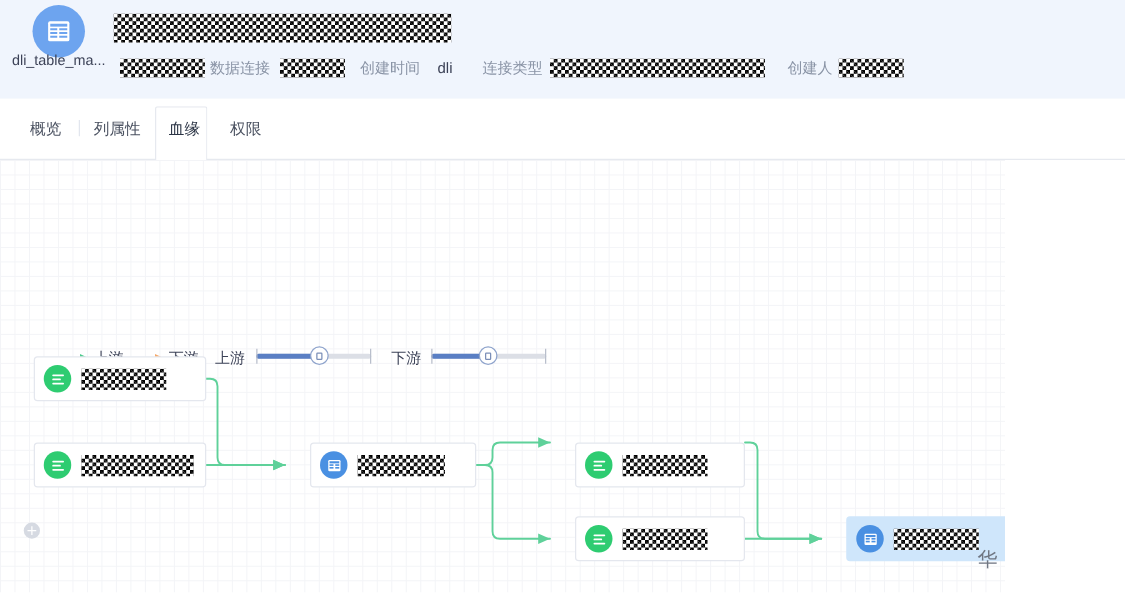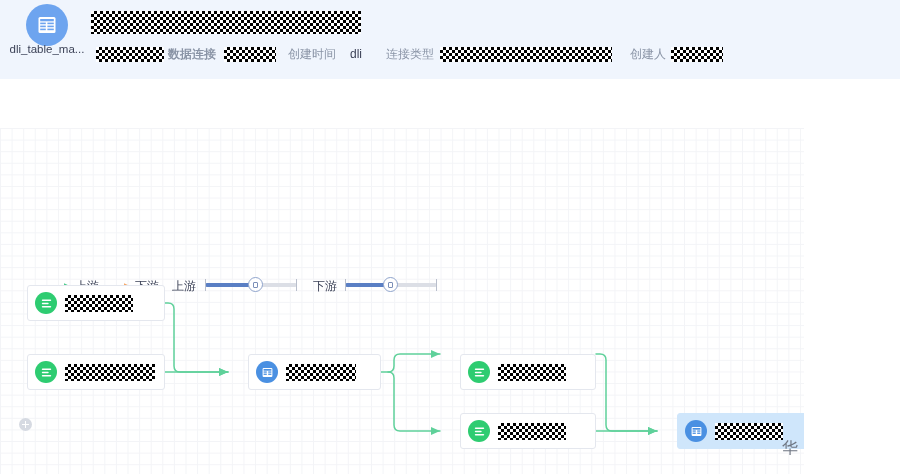--- a/index.html
+++ b/index.html
@@ -237,34 +237,42 @@
       </svg>
     </div>
     <div class="hdr-title">dli_table_ma...</div>
 
     <div class="hdr-ghost">…</div>
     <div class="redact hdr-redact-big"></div>
 
     <div class="meta-row">
       <div class="redact meta-redact" style="left:96px; width:68px;"></div>
 
-      <div class="meta-lbl" style="left:168px;font-weight:bold;">数据连接</div>
+      <div class="meta-lbl" style="left:168px;">数据连接</div>
       <div class="redact meta-redact" style="left:224px; width:52px;"></div>
 
       <div class="meta-lbl" style="left:288px;">创建时间</div>
       <div class="meta-val" style="left:350px;">dli</div>
 
       <div class="meta-lbl" style="left:386px;">连接类型</div>
       <div class="redact meta-redact" style="left:440px; width:172px;"></div>
 
       <div class="meta-lbl" style="left:630px;">创建人</div>
       <div class="redact meta-redact" style="left:671px; width:52px;"></div>
     </div>
   </div>
 
+  <div class="tabs">
+    <div class="tab" style="left:22px;">概览</div>
+    <div class="tab-sep" style="left:63px;"></div>
+    <div class="tab" style="left:73px;">列属性</div>
+    <div class="tab-box" style="left:124px; width:42px;"></div>
+    <div class="tab active" style="left:133px;">血缘</div>
+    <div class="tab" style="left:182px;">权限</div>
+  </div>
 
   <div class="canvas">
 
     <div class="legend-item" style="left:30px; top:150px;">
       <svg class="lg-line" width="44" height="12" viewBox="0 0 44 12">
         <line x1="0" y1="6" x2="34" y2="6" stroke="#4ecb8d" stroke-width="1.4"></line>
         <polygon points="34,2.2 42,6 34,9.8" fill="#4ecb8d"></polygon>
       </svg>
       <span class="lg-text">上游</span>
     </div>

